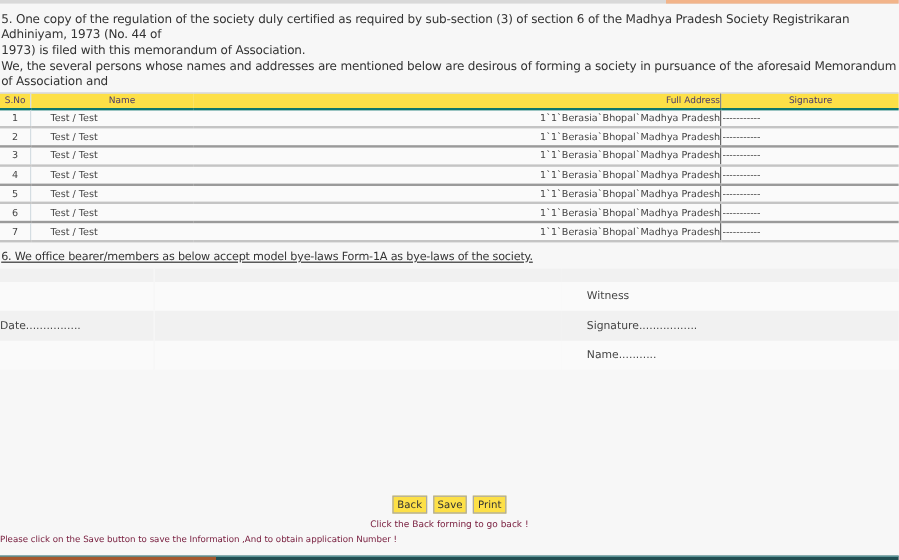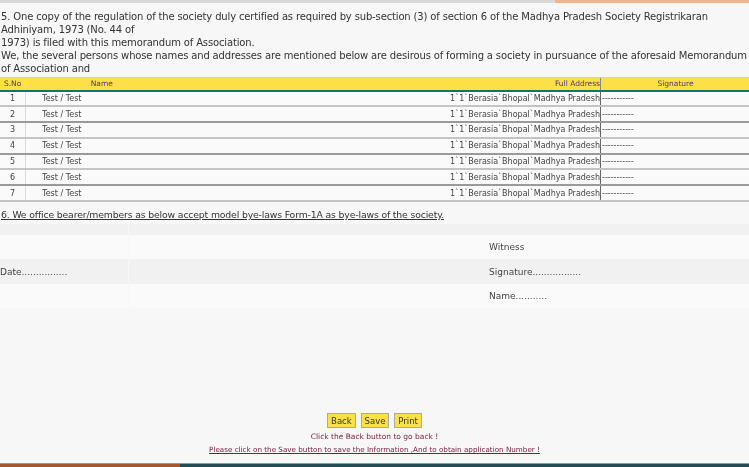--- a/index.html
+++ b/index.html
@@ -27,21 +27,21 @@
   table.bearers tr:nth-child(odd) td { background: #f1f1f1; }
   table.bearers tr:nth-child(even) td { background: #fafafa; }
   table.bearers tr.short td { height: 11px; }
   table.bearers td.col1 { width: 128px; padding-left: 14px; border-right: 1px solid #f7f7f7; }
   table.bearers td.col1.nopad { padding-left: 0; }
   table.bearers td.col2 { width: 340px; padding-left: 73px; }
   table.bearers td.col3 { padding-left: 21px; }
   .actions { position: absolute; top: 413px; left: 0; width: 749px; text-align: center; }
   .btn { display: inline-block; font-family: "DejaVu Sans", sans-serif; font-size: 8.5px; color: #333; background: #fde047; border: 1px solid #a9a9a9; padding: 1px 3px; margin: 0 1px; height: 15px; line-height: 12px; cursor: pointer; }
   .note1 { position: absolute; top: 432px; left: 0; width: 749px; text-align: center; font-size: 7.5px; color: #7a2040; }
-  .note2 { position: absolute; top: 445px; left: 0; width: 749px; text-align: center; font-size: 7.2px; color: #7a2040; text-decoration: underline; }
+  .note2 { position: absolute; top: 445px; left: 0; width: 749px; text-align: left; font-size: 7.2px; color: #7a2040; }
   .bottom-bar { position: absolute; top: 463px; left: 0; width: 749px; height: 4px; background: #214e52; border-top: 1px solid #6aa6a8; }
   .bottom-bar .left { position: absolute; top: 0; left: 0; width: 180px; height: 3px; background: #a5582e; }
 </style>
 </head>
 <body>
 
 <div class="top-strip">
     <div class="accent"></div>
   </div>
 
@@ -131,18 +131,18 @@
     </tr>
   </tbody>
     </table>
 </div>
 
 <div class="actions">
   <button class="btn">Back</button>
   <button class="btn">Save</button>
   <button class="btn">Print</button>
 </div>
-<div class="note1">Click the Back button to go back !</div>
+<div class="note1">Click the Back forming to go back !</div>
 <div class="note2">Please click on the Save button to save the Information ,And to obtain application Number !</div>
 
 <div class="bottom-bar">
     <div class="left"></div>
   </div>
 
 </body></html>

